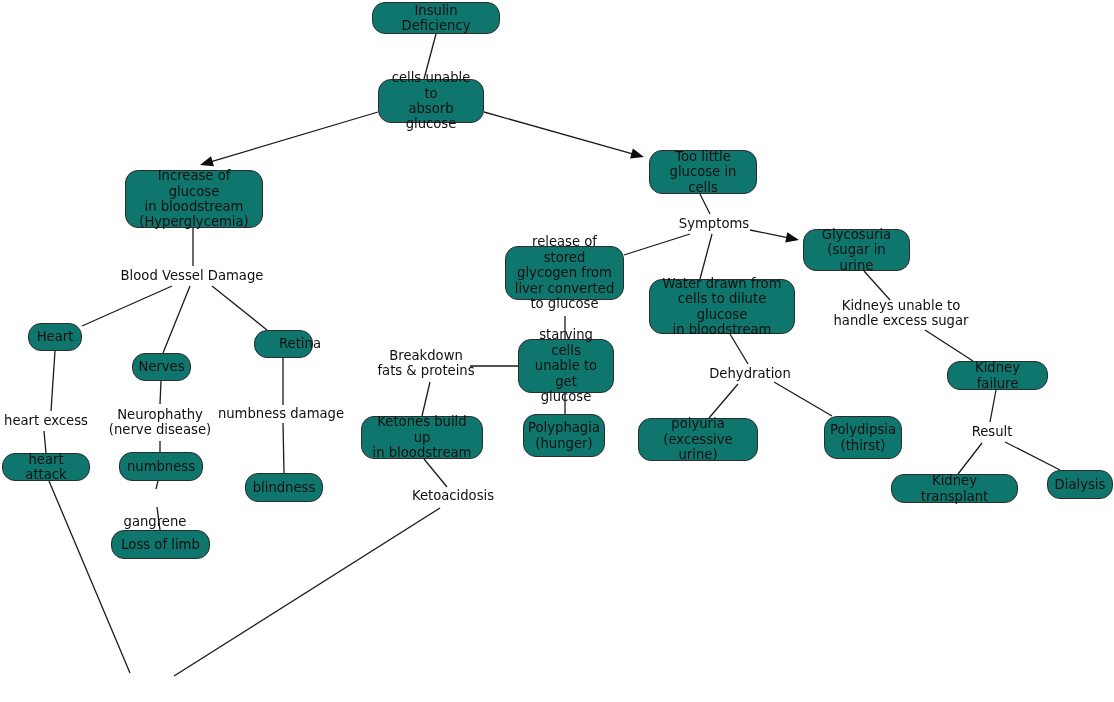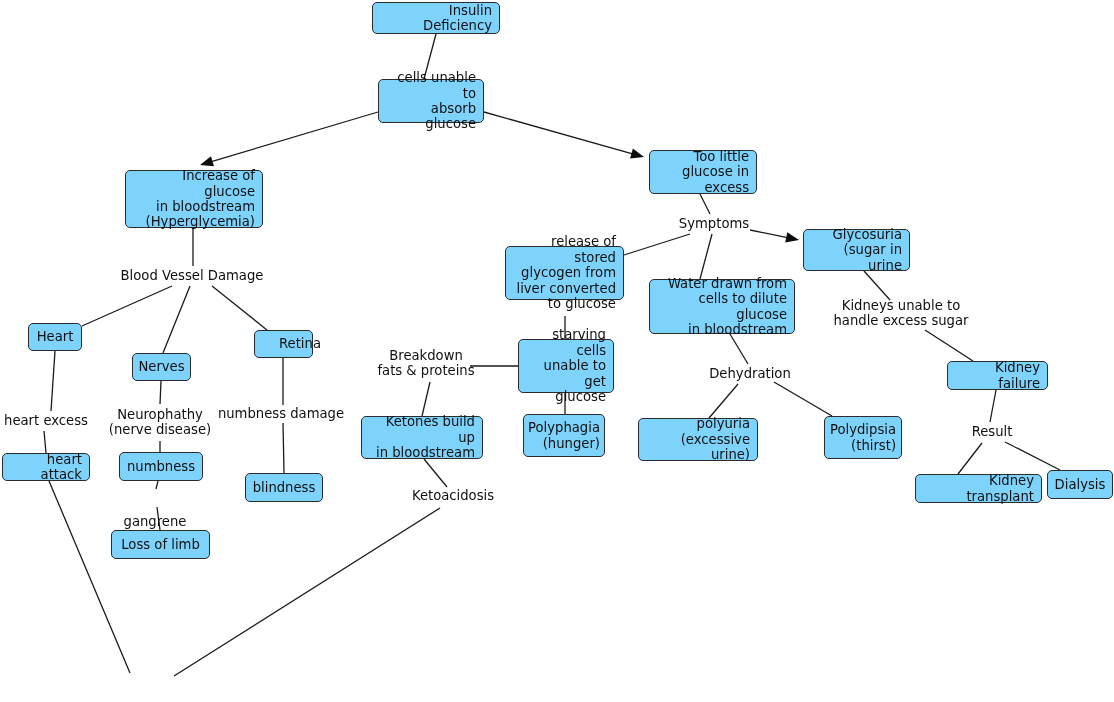--- a/index.html
+++ b/index.html
@@ -30,27 +30,27 @@
     stroke-width: 1.3;
     fill: none;
   }
   .edge-arrow {
     fill: #0d0d0d;
     stroke: none;
   }
   .node {
     position: absolute;
     box-sizing: border-box;
-    background: #7dd3fc;
+    background: #0f766e;
     border: 1.1px solid #2b2b2b;
-    border-radius: 5px;
+    border-radius: 13px;
     display: flex;
     align-items: center;
     justify-content: center;
-    text-align: right;
+    text-align: center;
     color: #101010;
     font-size: 13.2px;
     line-height: 15.4px;
     padding: 2px 7px;
     white-space: pre-line;
   }
   .link-label {
     position: absolute;
     color: #0f0f0f;
     font-size: 13.2px;
@@ -105,21 +105,21 @@
       <line class="edge-line" x1="1005" y1="442" x2="1060" y2="470"></line>
     </svg>
   <div id="node-layer">
       <div class="node" style="left: 372px; top: 2px; width: 128px; height: 32px;">Insulin Deficiency</div>
       <div class="node" style="left: 378px; top: 79px; width: 106px; height: 44px;">cells unable to
 absorb glucose</div>
       <div class="node" style="left: 125px; top: 170px; width: 138px; height: 58px;">Increase of glucose
 in bloodstream
 (Hyperglycemia)</div>
       <div class="node" style="left: 649px; top: 150px; width: 108px; height: 44px;">Too little
-glucose in excess</div>
+glucose in cells</div>
       <div class="node" style="left: 28px; top: 323px; width: 54px; height: 28px;">Heart</div>
       <div class="node" style="left: 132px; top: 353px; width: 59px; height: 28px;">Nerves</div>
       <div class="node" style="left: 254px; top: 330px; width: 59px; height: 28px; padding-left: 40px;">Retina</div>
       <div class="node" style="left: 2px; top: 453px; width: 88px; height: 28px;">heart attack</div>
       <div class="node" style="left: 119px; top: 452px; width: 84px; height: 29px;">numbness</div>
       <div class="node" style="left: 111px; top: 530px; width: 99px; height: 29px;">Loss of limb</div>
       <div class="node" style="left: 245px; top: 473px; width: 78px; height: 29px;">blindness</div>
       <div class="node" style="left: 361px; top: 416px; width: 122px; height: 43px;">Ketones build up
 in bloodstream</div>
       <div class="node" style="left: 505px; top: 246px; width: 119px; height: 54px;">release of stored
@@ -134,21 +134,21 @@
       <div class="node" style="left: 649px; top: 279px; width: 146px; height: 55px;">Water drawn from
 cells to dilute glucose
 in bloodstream</div>
       <div class="node" style="left: 638px; top: 418px; width: 120px; height: 43px;">polyuria
 (excessive urine)</div>
       <div class="node" style="left: 824px; top: 416px; width: 78px; height: 43px;">Polydipsia
 (thirst)</div>
       <div class="node" style="left: 803px; top: 229px; width: 107px; height: 42px;">Glycosuria
 (sugar in urine</div>
       <div class="node" style="left: 947px; top: 361px; width: 101px; height: 29px;">Kidney failure</div>
-      <div class="node" style="left: 891px; top: 474px; width: 127px; height: 29px; margin-left: 24px;">Kidney transplant</div>
+      <div class="node" style="left: 891px; top: 474px; width: 127px; height: 29px;">Kidney transplant</div>
       <div class="node" style="left: 1047px; top: 470px; width: 66px; height: 29px;">Dialysis</div>
       <div class="node" style="left: 94px; top: 673px; width: 94px; height: 29px; margin-top: 36px;">Coma/Death</div>
     </div>
   <div id="label-layer">
       <div class="link-label" style="left: 192px; top: 276px;">Blood Vessel Damage</div>
       <div class="link-label" style="left: 46px; top: 421px;">heart excess</div>
       <div class="link-label" style="left: 160px; top: 422px;">Neurophathy
 (nerve disease)</div>
       <div class="link-label" style="left: 155px; top: 498px; margin-top: 24px;">gangrene</div>
       <div class="link-label" style="left: 281px; top: 414px;">numbness damage</div>

